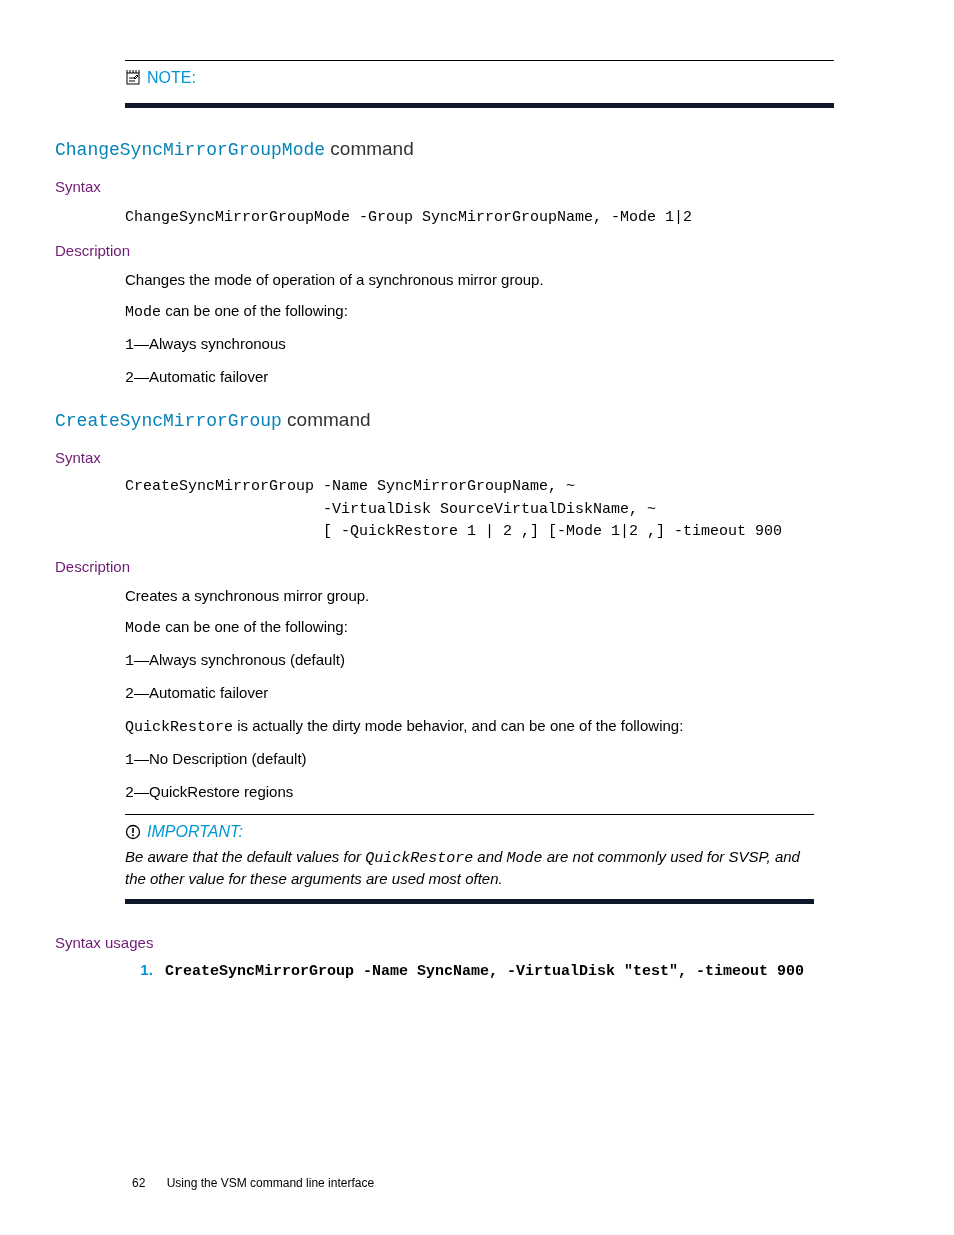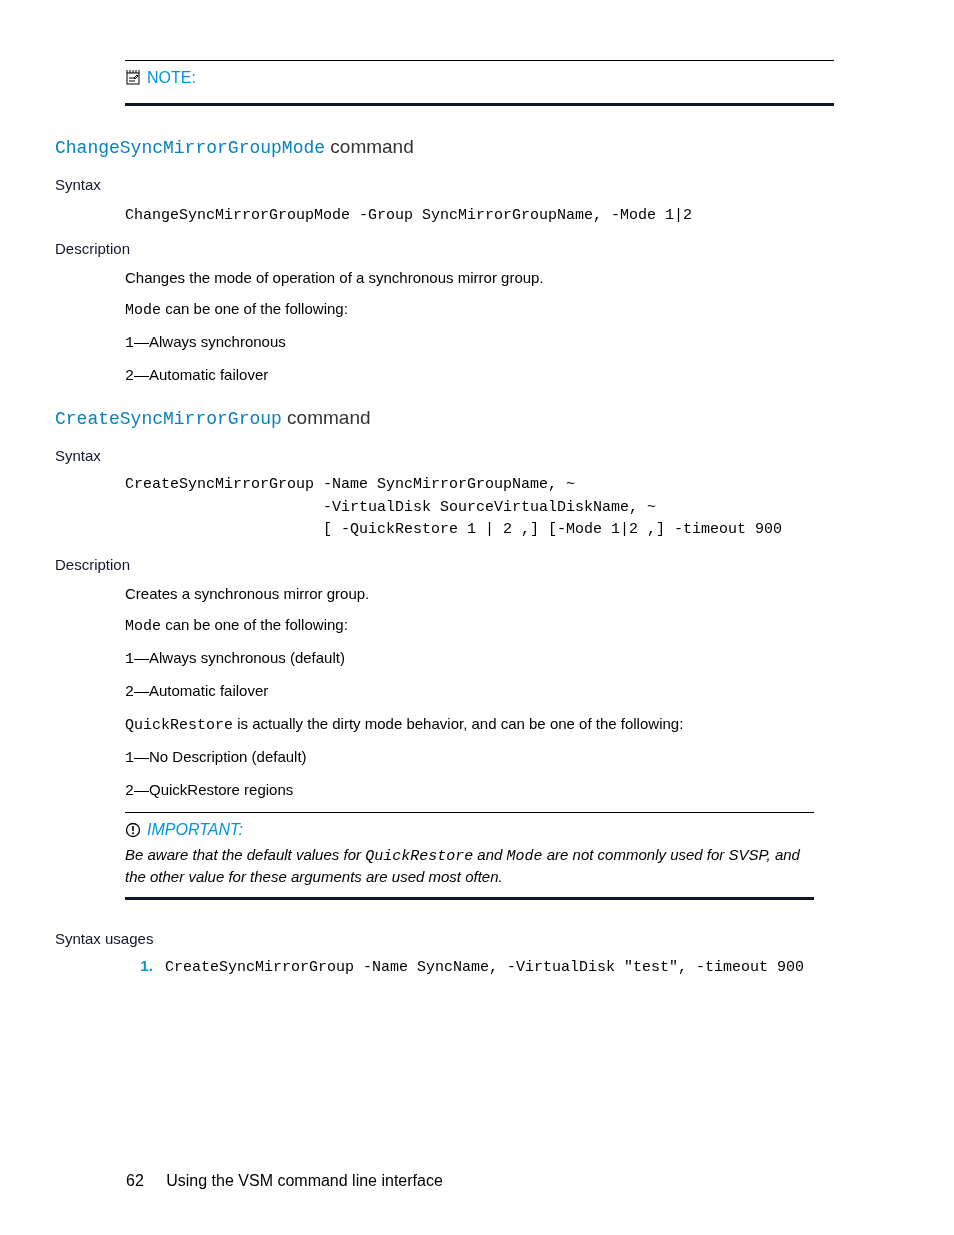--- a/index.html
+++ b/index.html
@@ -13,21 +13,21 @@
     height: 1235px;
     box-sizing: border-box;
     position: relative;
   }
   .page {
     padding: 60px 70px 40px 55px;
     box-sizing: border-box;
   }
   .note-box, .important-box {
     border-top: 1px solid #000;
-    border-bottom: 3px solid #0f172a;
+    border-bottom: 5px solid #0f172a;
     margin-left: 70px;
     padding: 8px 0 10px 0;
     margin-bottom: 30px;
   }
   .note-box { margin-right: 50px; }
   .important-box { margin-right: 70px; font-style: italic; }
   .note-header, .important-header {
     color: #0096d6;
     font-size: 16px;
     margin-bottom: 6px;
@@ -44,21 +44,21 @@
     color: #333;
     margin: 20px 0 18px 0;
     font-weight: normal;
   }
   .section-heading .mono-head {
     font-family: "Courier New", monospace;
     color: #0683b7;
     font-size: 18px;
   }
   .sub-heading {
-    color: #0f172a;
+    color: #701a75;
     font-size: 15px;
     margin: 14px 0 10px 0;
   }
   .content {
     margin-left: 70px;
     margin-right: 50px;
   }
   .content p {
     margin: 6px 0 10px 0;
     line-height: 1.4;
@@ -68,32 +68,33 @@
     font-size: 15px;
   }
   pre.mono {
     white-space: pre;
     margin: 6px 0 14px 0;
     line-height: 1.5;
   }
   .footer {
     position: absolute;
     bottom: 45px;
-    left: 126px;
-    font-size: 16px;
+    left: 132px;
+    font-size: 12px;
   }
   .footer .pageno {
     margin-right: 18px;
   }
   ol.sample {
     margin: 6px 0 10px 20px;
     padding-left: 12px;
   }
   ol.sample li {
     margin-bottom: 17px;
+    font-weight: bold;
   }
   ol.sample li::marker {
     font-weight: bold;
     color: #0096d6;
   }
   ol.sample li span {
     margin-left: 8px;
   }
   .note-icon-svg { flex-shrink: 0; }
 </style>

